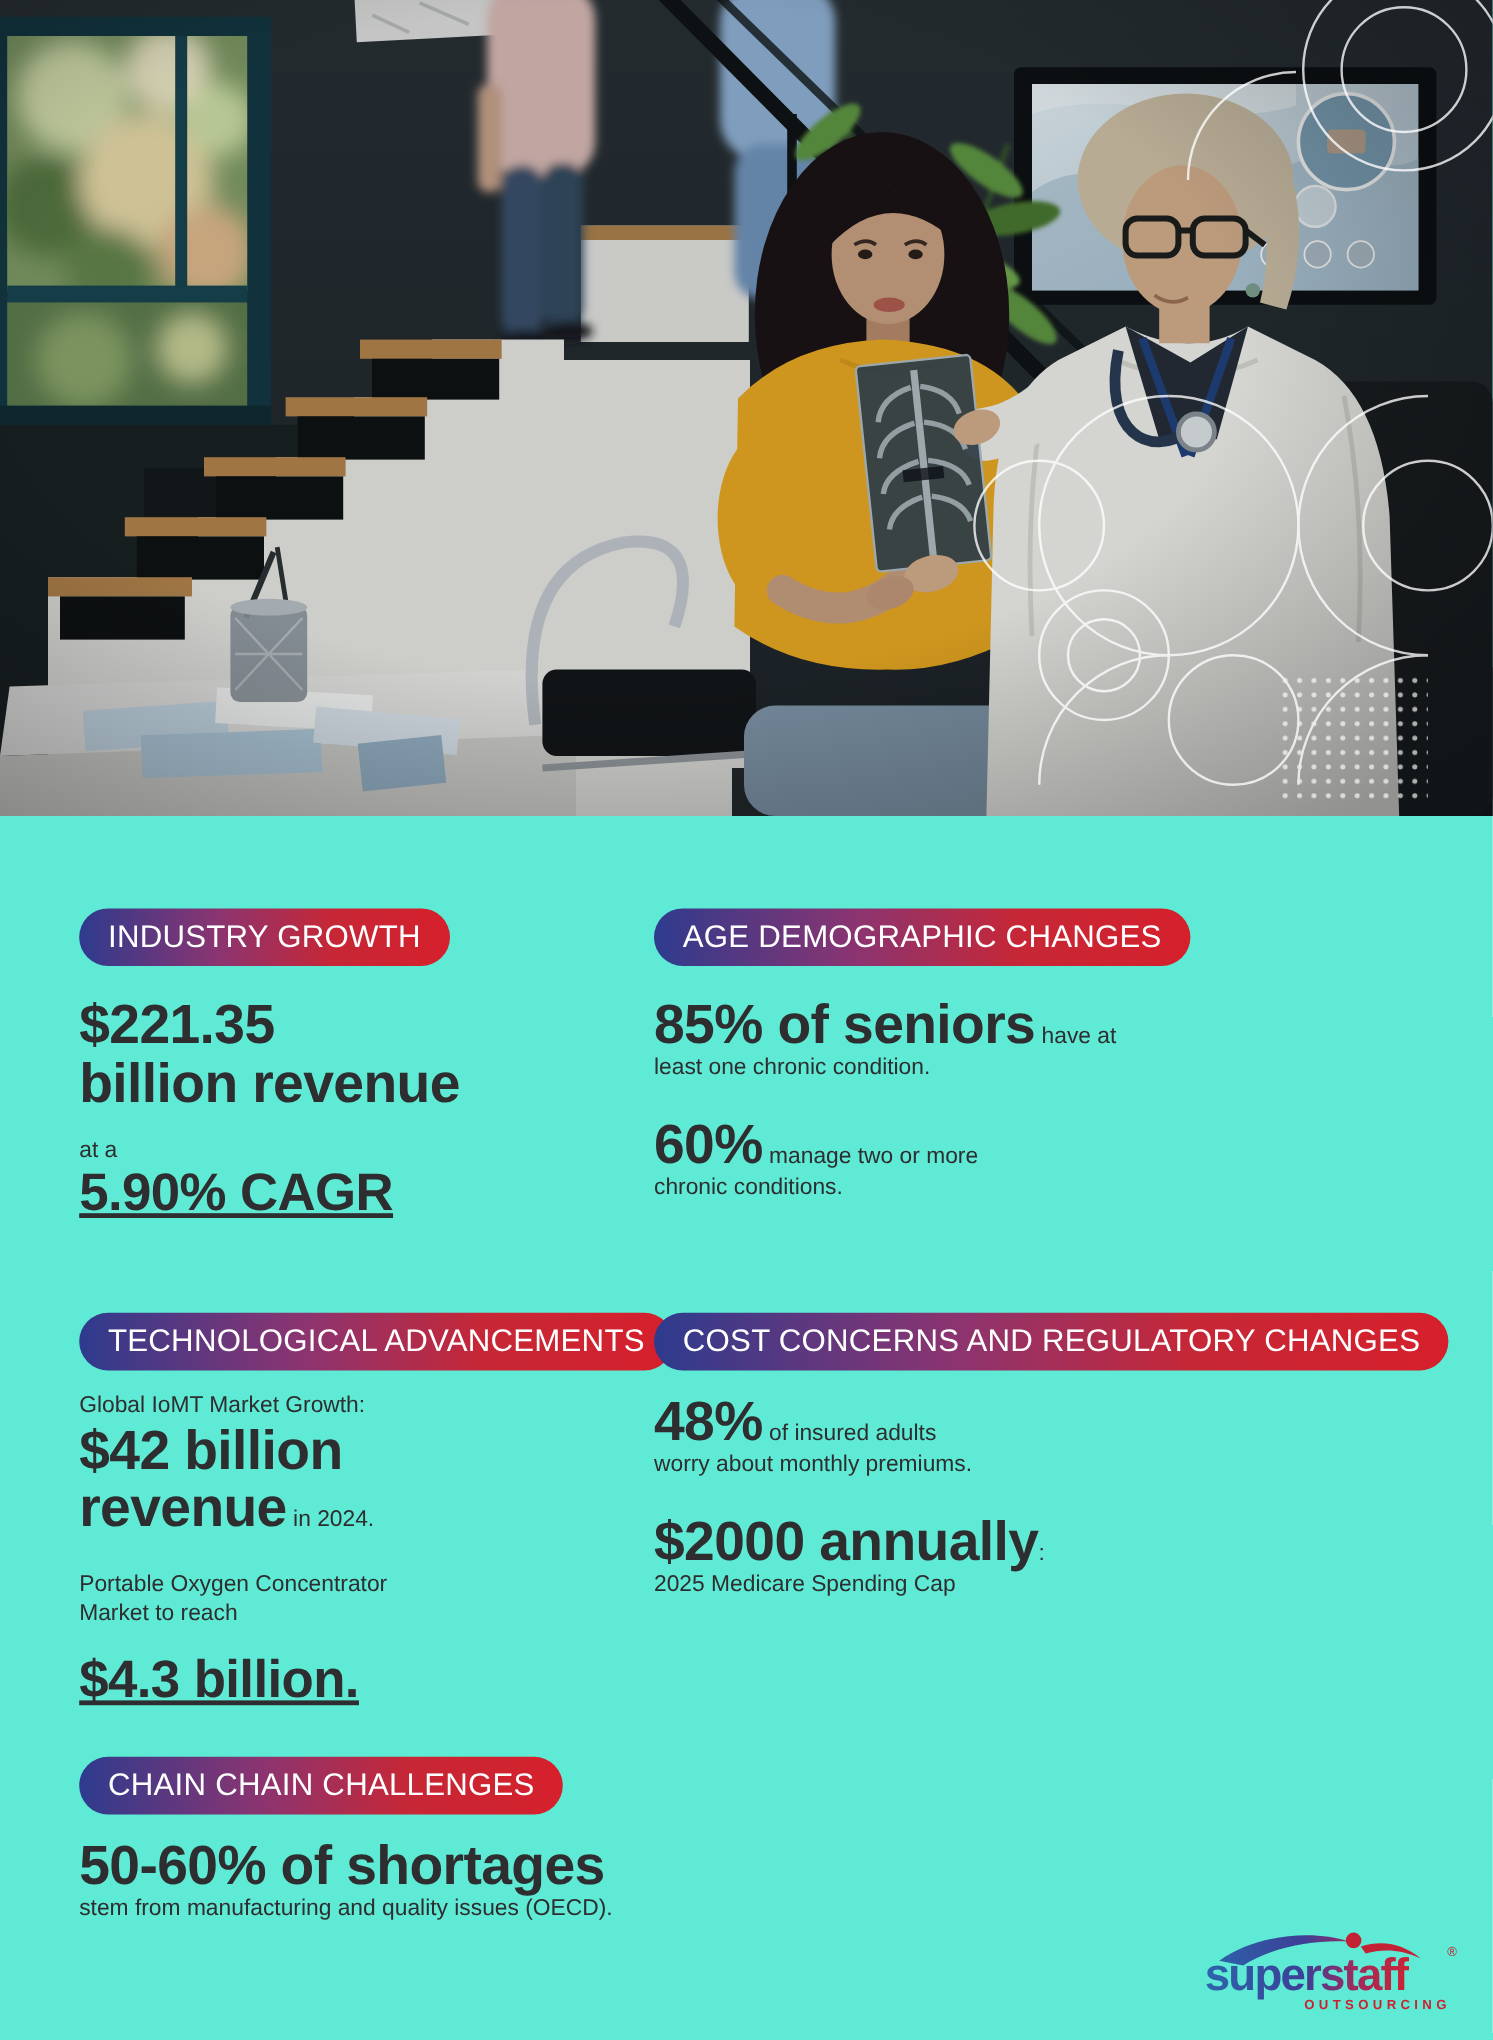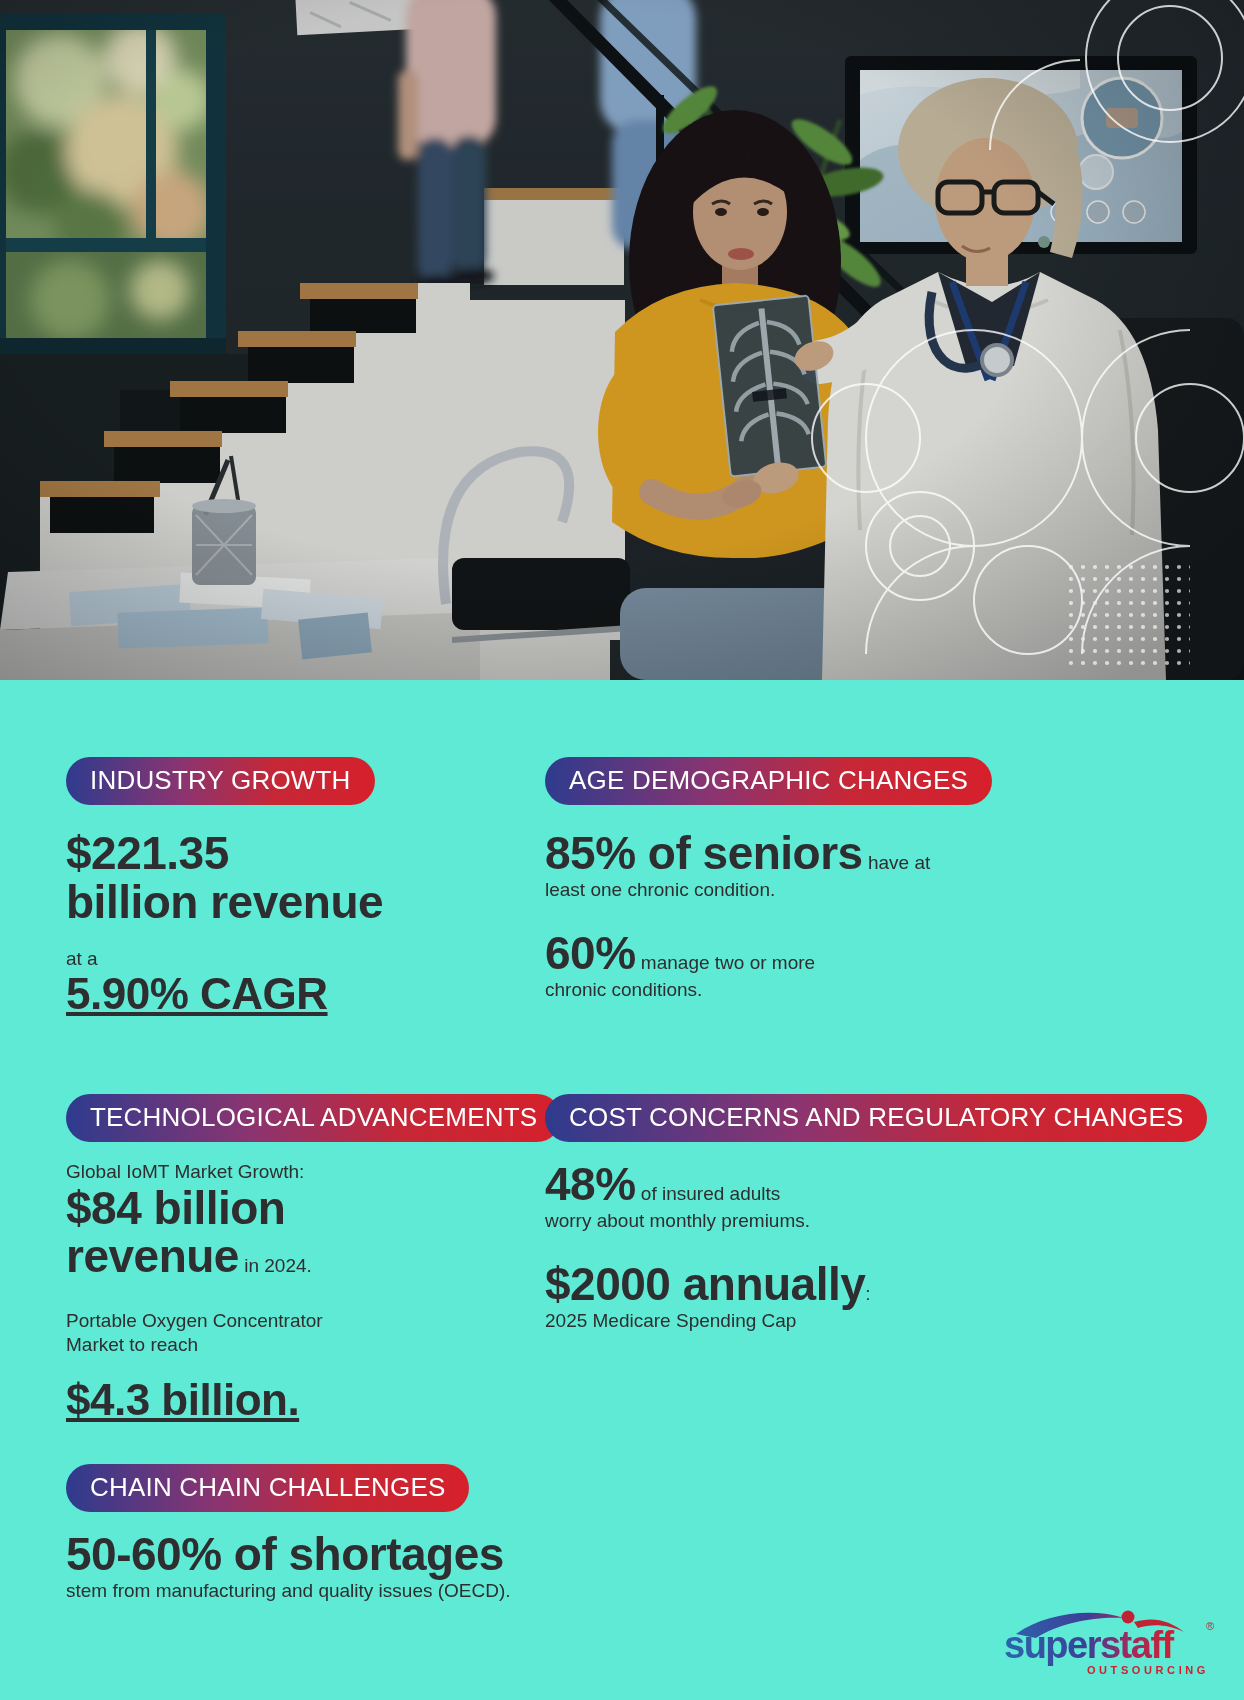--- a/index.html
+++ b/index.html
@@ -290,21 +290,21 @@
     <div class="md">least one chronic condition.</div>
     <div class="inline gap">
       <span class="xl">60%</span><span class="md"> manage two or more</span>
     </div>
     <div class="md">chronic conditions.</div>
   </section>
 
   <section class="s3">
     <div class="badge">TECHNOLOGICAL ADVANCEMENTS</div>
     <div class="md mt-md">Global IoMT Market Growth:</div>
-    <div class="xl">$84 billion</div>
+    <div class="xl">$42 billion</div>
     <div class="inline">
       <span class="xl">revenue</span><span class="md"> in 2024.</span>
     </div>
     <div class="md gap">Portable Oxygen Concentrator</div>
     <div class="md">Market to reach</div>
     <div class="xl2 mt-sm">$4.3 billion.</div>
   </section>
 
   <section class="s4">
     <div class="badge">COST CONCERNS AND REGULATORY CHANGES</div>

